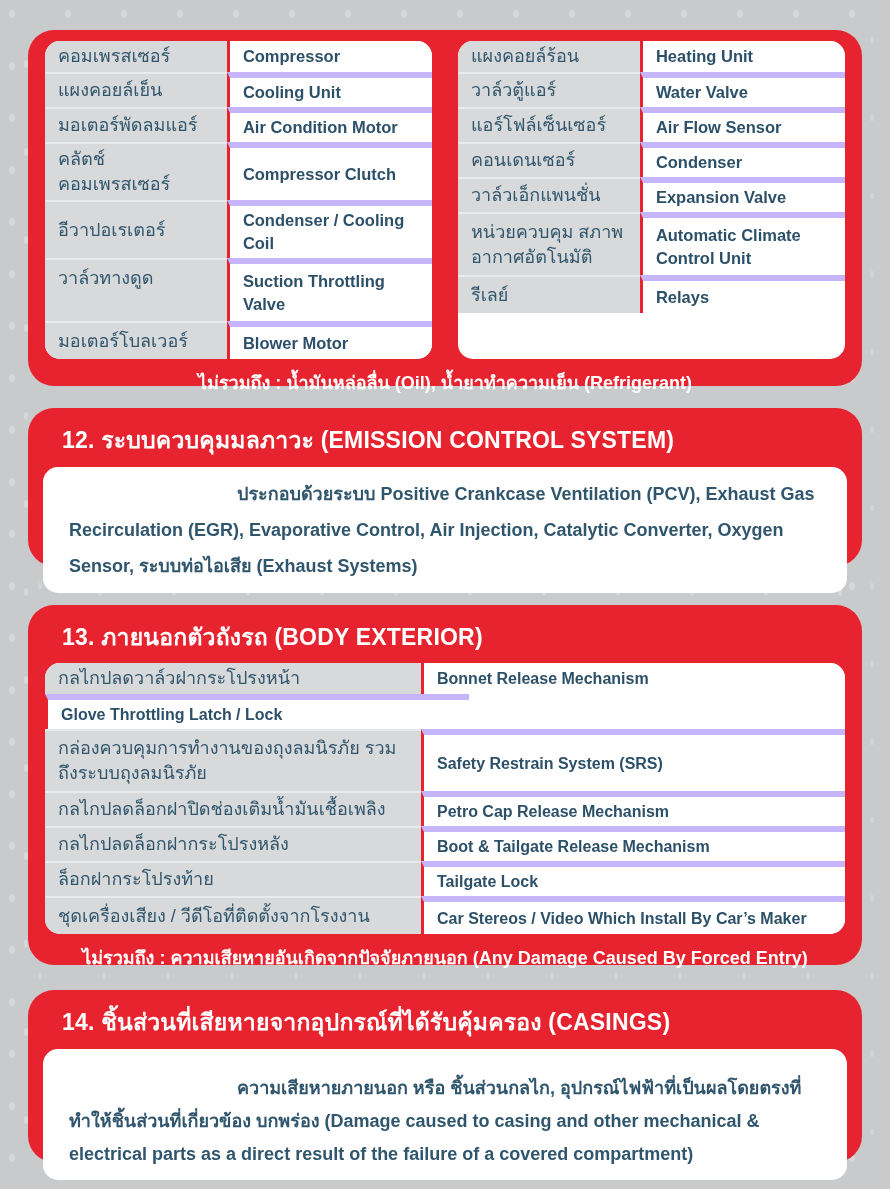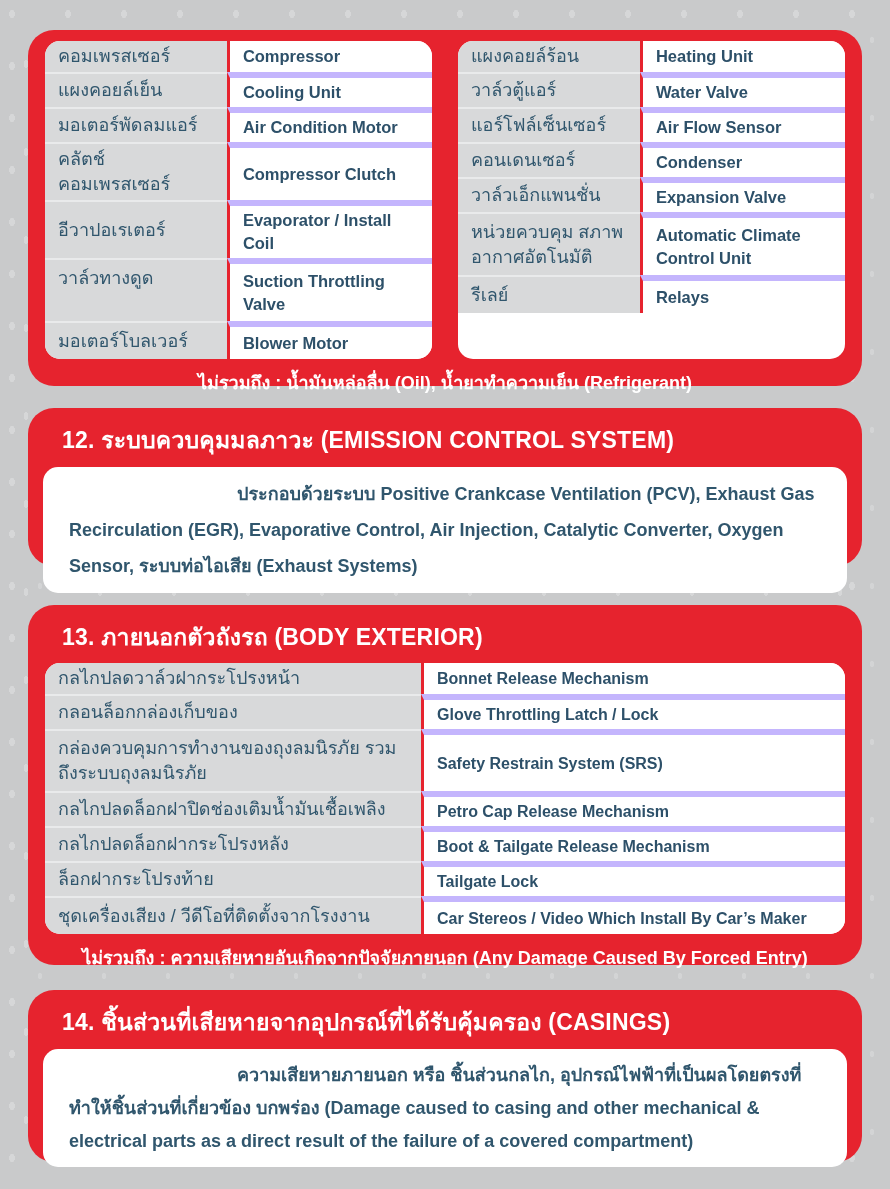--- a/index.html
+++ b/index.html
@@ -60,21 +60,21 @@
   .footnote {
     color:#ffffff; font-size:18px; font-weight:bold;
     text-align:center; margin-top:12px; padding:0 20px; line-height:24px;
   }
 
   .content-box {
     margin:12px 15px 0; background:#ffffff; border-radius:15px;
     padding:9px 26px;
   }
   #sec12 .content-box { min-height:92px; }
-  #sec14 .content-box { min-height:104px; padding-top:10px; }
+  #sec14 .content-box { min-height:104px; padding-top:23px; }
 
   .body-text {
     color:var(--text-dark,#30566d); font-size:18px; font-weight:600;
     line-height:36px; text-indent:168px;
   }
   #sec14 .body-text { line-height:33px; }
 </style>
 </head>
 <body>
 
@@ -94,21 +94,21 @@
           <div class="trow">
             <div class="cell thai">มอเตอร์พัดลมแอร์</div>
             <div class="cell eng">Air Condition Motor</div>
           </div>
           <div class="trow">
             <div class="cell thai">คลัตช์คอมเพรสเซอร์</div>
             <div class="cell eng">Compressor Clutch</div>
           </div>
           <div class="trow">
             <div class="cell thai">อีวาปอเรเตอร์</div>
-            <div class="cell eng">Evaporator / Install Coil</div>
+            <div class="cell eng">Condenser / Cooling Coil</div>
           </div>
           <div class="trow">
             <div class="cell thai">วาล์วทางดูด</div>
             <div class="cell eng">Suction Throttling Valve</div>
           </div>
           <div class="trow">
             <div class="cell thai">มอเตอร์โบลเวอร์</div>
             <div class="cell eng">Blower Motor</div>
           </div>
         </div>
@@ -154,21 +154,20 @@
   </section>
 
   <section class="panel" id="sec13">
     <h2 class="panel-title">13. ภายนอกตัวถังรถ (BODY EXTERIOR)</h2>
     <div class="parts-table body-table">
         <div class="trow">
           <div class="cell thai">กลไกปลดวาล์วฝากระโปรงหน้า</div>
           <div class="cell eng">Bonnet Release Mechanism</div>
         </div>
         <div class="trow">
-          <div class="cell thai">กลอนล็อกกล่องเก็บของ</div>
           <div class="cell eng">Glove Throttling Latch / Lock</div>
         </div>
         <div class="trow">
           <div class="cell thai">กล่องควบคุมการทำงานของถุงลมนิรภัย รวมถึงระบบถุงลมนิรภัย</div>
           <div class="cell eng">Safety Restrain System (SRS)</div>
         </div>
         <div class="trow">
           <div class="cell thai">กลไกปลดล็อกฝาปิดช่องเติมน้ำมันเชื้อเพลิง</div>
           <div class="cell eng">Petro Cap Release Mechanism</div>
         </div>

